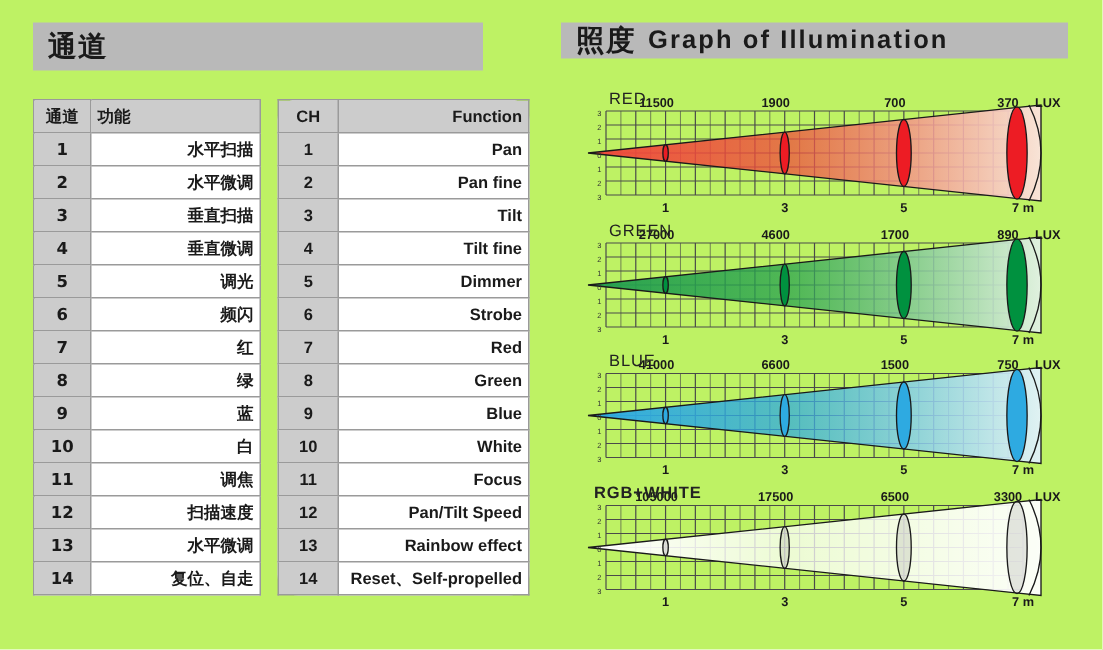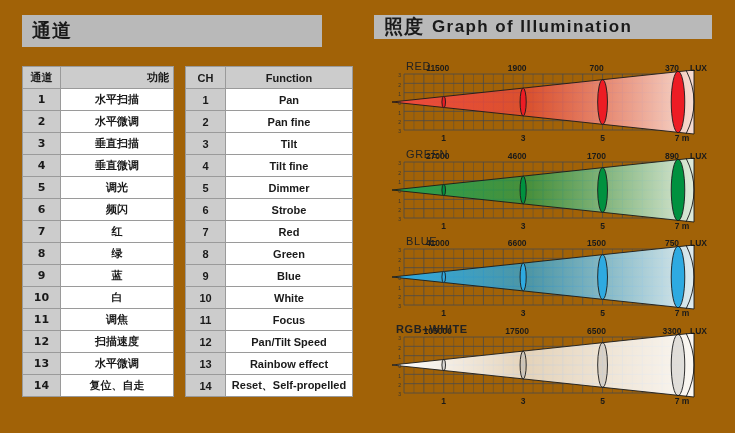--- a/index.html
+++ b/index.html
@@ -6,21 +6,21 @@
   html, body {
     margin: 0; padding: 0;
     width: 735px; height: 433px;
     background: #ffffff;
     font-family: "Liberation Sans", sans-serif;
     overflow: hidden;
   }
   #page {
     position: relative;
     width: 735px; height: 433px;
-    background: #a16207;
+    background: #bef264;
   }
 
   
   .hdr-band {
     position: absolute;
     background: #b9b9b9;
     display: flex;
     align-items: center;
     padding-left: 10px;
     white-space: nowrap;
@@ -66,21 +66,21 @@
   }
   .tbl .c-num {
     width: 38px;
     text-align: center;
     background: #cccccc;
     font-weight: bold;
     font-size: 11px;
   }
   #tbl-en .c-num { width: 40px; }
   .tbl .c-fn {
-    text-align: center;
+    text-align: right;
     background: #ffffff;
     font-weight: bold;
   }
   .tbl thead td {
     background: #cccccc;
     text-align: center;
     font-weight: bold;
   }
   .cn-cell {
     font-family: "DejaVu Sans", sans-serif;
@@ -128,21 +128,21 @@
 
   <div class="hdr-band" id="hdr-right">
     <span class="hdr-cn">照度</span>
     <span class="hdr-en">Graph of Illumination</span>
   </div>
 
   <table class="tbl" id="tbl-cn">
     <thead>
       <tr>
         <td class="c-num cn-cell">通道</td>
-        <td class="c-fn cn-cell" style="background:#cccccc;text-align:right">功能</td>
+        <td class="c-fn cn-cell" style="background:#cccccc;text-align:left">功能</td>
       </tr>
     </thead>
     <tbody id="body-cn">
         <tr>
           <td class="c-num cn-cell">1</td>
           <td class="c-fn cn-cell">水平扫描</td>
         </tr>
         <tr>
           <td class="c-num cn-cell">2</td>
           <td class="c-fn cn-cell">水平微调</td>
@@ -195,21 +195,21 @@
           <td class="c-num cn-cell">14</td>
           <td class="c-fn cn-cell">复位、自走</td>
         </tr>
       </tbody>
   </table>
 
   <table class="tbl" id="tbl-en">
     <thead>
       <tr>
         <td class="c-num en-cell">CH</td>
-        <td class="c-fn en-cell" style="background:#cccccc;text-align:center">Function</td>
+        <td class="c-fn en-cell" style="background:#cccccc;text-align:right">Function</td>
       </tr>
     </thead>
     <tbody id="body-en">
         <tr>
           <td class="c-num en-cell">1</td>
           <td class="c-fn en-cell">Pan</td>
         </tr>
         <tr>
           <td class="c-num en-cell">2</td>
           <td class="c-fn en-cell">Pan fine</td>

